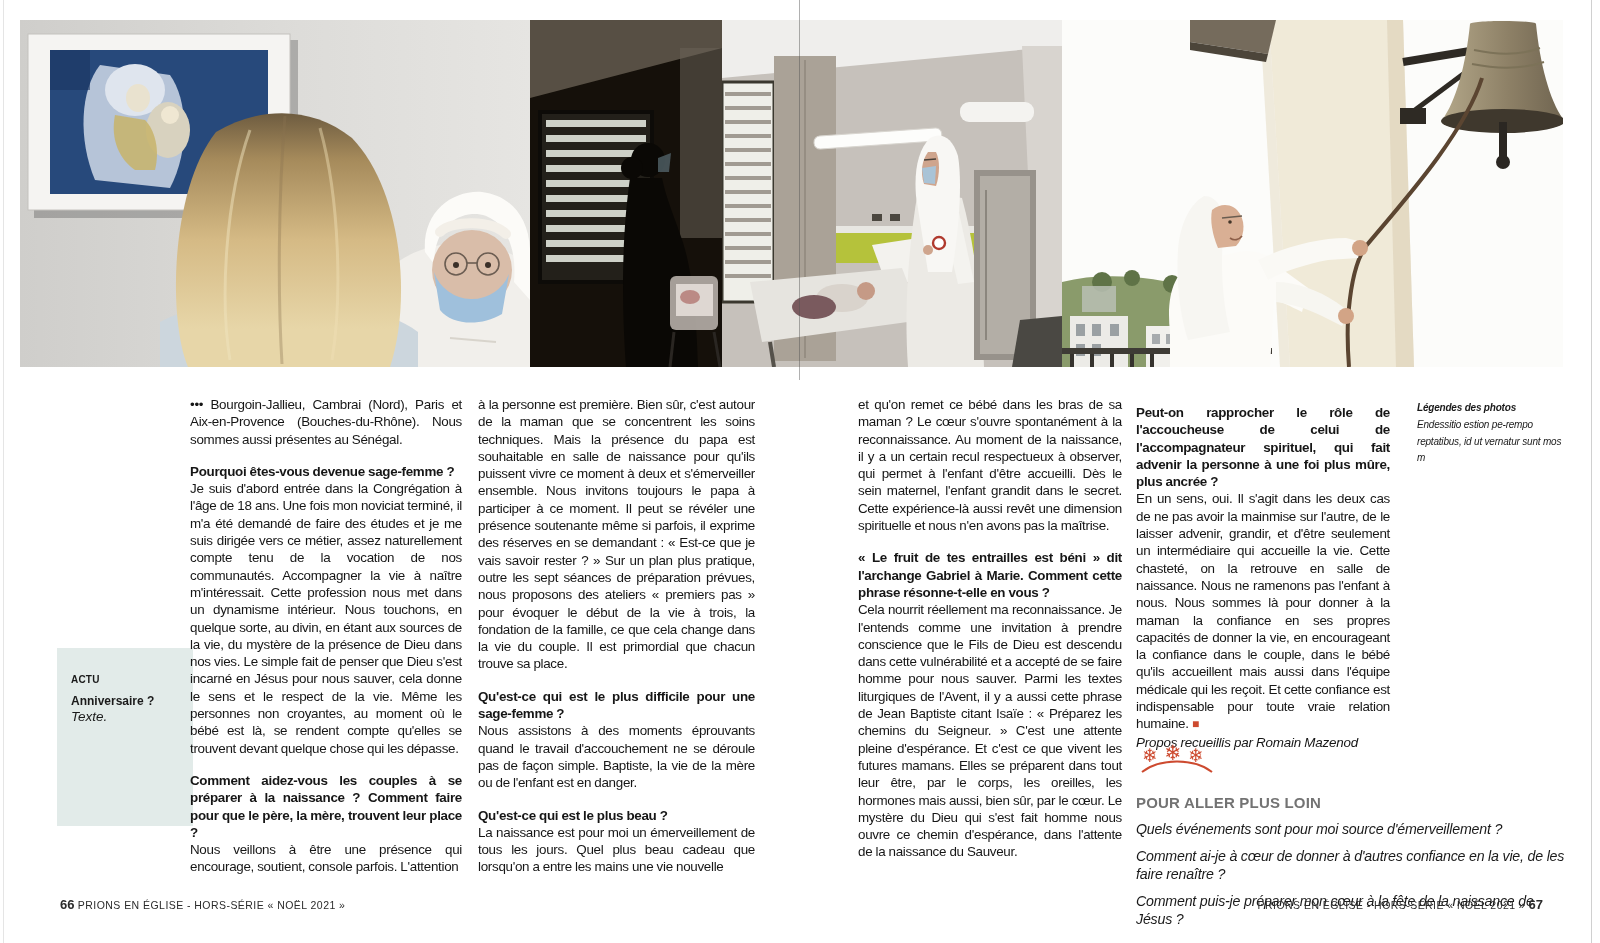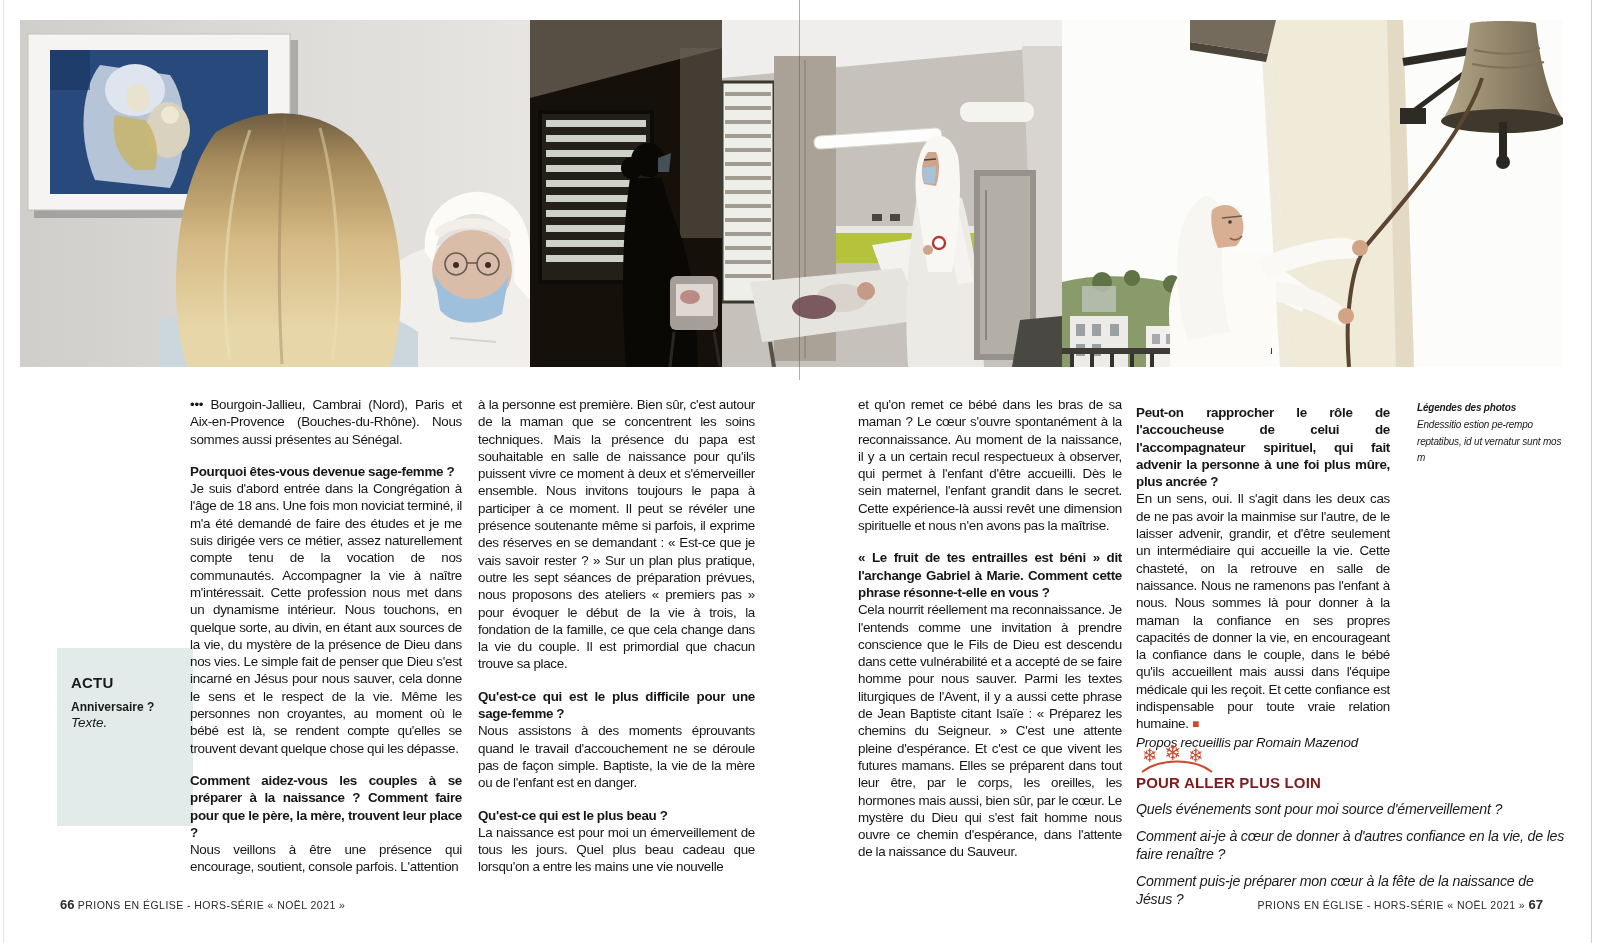--- a/index.html
+++ b/index.html
@@ -27,32 +27,32 @@
   #col3{left:858px;width:264px;}
   #col4{left:1136px;width:254px;}
   .col p{margin:0;}
   .col p.q{font-weight:700;margin-top:15px;}
   .col p.lead{margin-bottom:15px;}
   .endmark{color:#cd4a2f;font-size:12px;letter-spacing:0;}
   .byline{margin-top:6px;font-style:italic;letter-spacing:-.2px;}
 
   
   .actu{position:absolute;left:57px;top:648px;width:136px;height:178px;background:#e2ebe9;box-sizing:border-box;padding:26px 14px;}
-  .actu .kicker{font-weight:800;font-size:15px;letter-spacing:.2px;}
+  .actu .kicker{font-weight:800;font-size:10px;letter-spacing:.2px;}
   .actu .title{font-weight:700;font-size:12px;margin-top:9px;}
   .actu .sub{font-style:italic;font-size:13.5px;margin-top:1px;}
 
   
   .captions{position:absolute;left:1417px;top:400px;width:150px;font-style:italic;font-size:10px;line-height:16.8px;letter-spacing:-.2px;}
   .captions .cap-title{font-weight:700;}
 
   
   .further{position:absolute;left:1136px;top:738px;width:436px;}
   .further .ornament{display:block;margin-left:2px;}
-  .further .f-title{font-weight:800;font-size:15px;letter-spacing:.2px;margin-top:0;color:#7f1d1d;}
+  .further .f-title{font-weight:800;font-size:15px;letter-spacing:.2px;margin-top:20px;color:#737373;}
   .further .f-q{font-style:italic;font-size:14.2px;line-height:18px;margin-top:9px;letter-spacing:-.2px;}
 
   
   .footer{position:absolute;top:897px;font-size:10.5px;letter-spacing:.45px;color:#2b2b2b;white-space:nowrap;}
   .footer .pn{font-weight:700;font-size:13px;letter-spacing:0;}
   #footer-left{left:60px;}
   #footer-right{right:57px;text-align:right;}
 </style>
 </head>
 <body>

